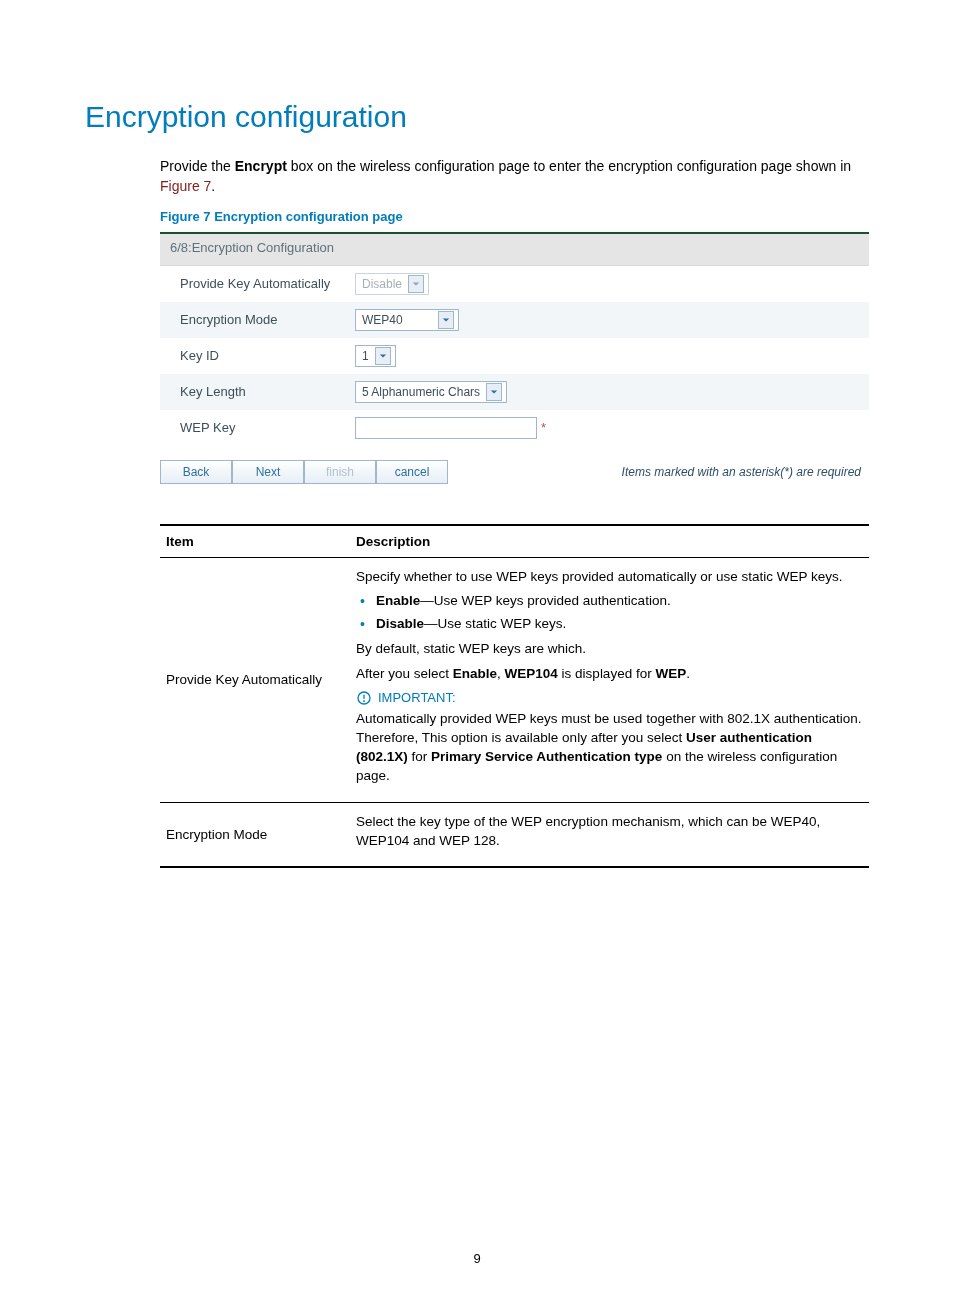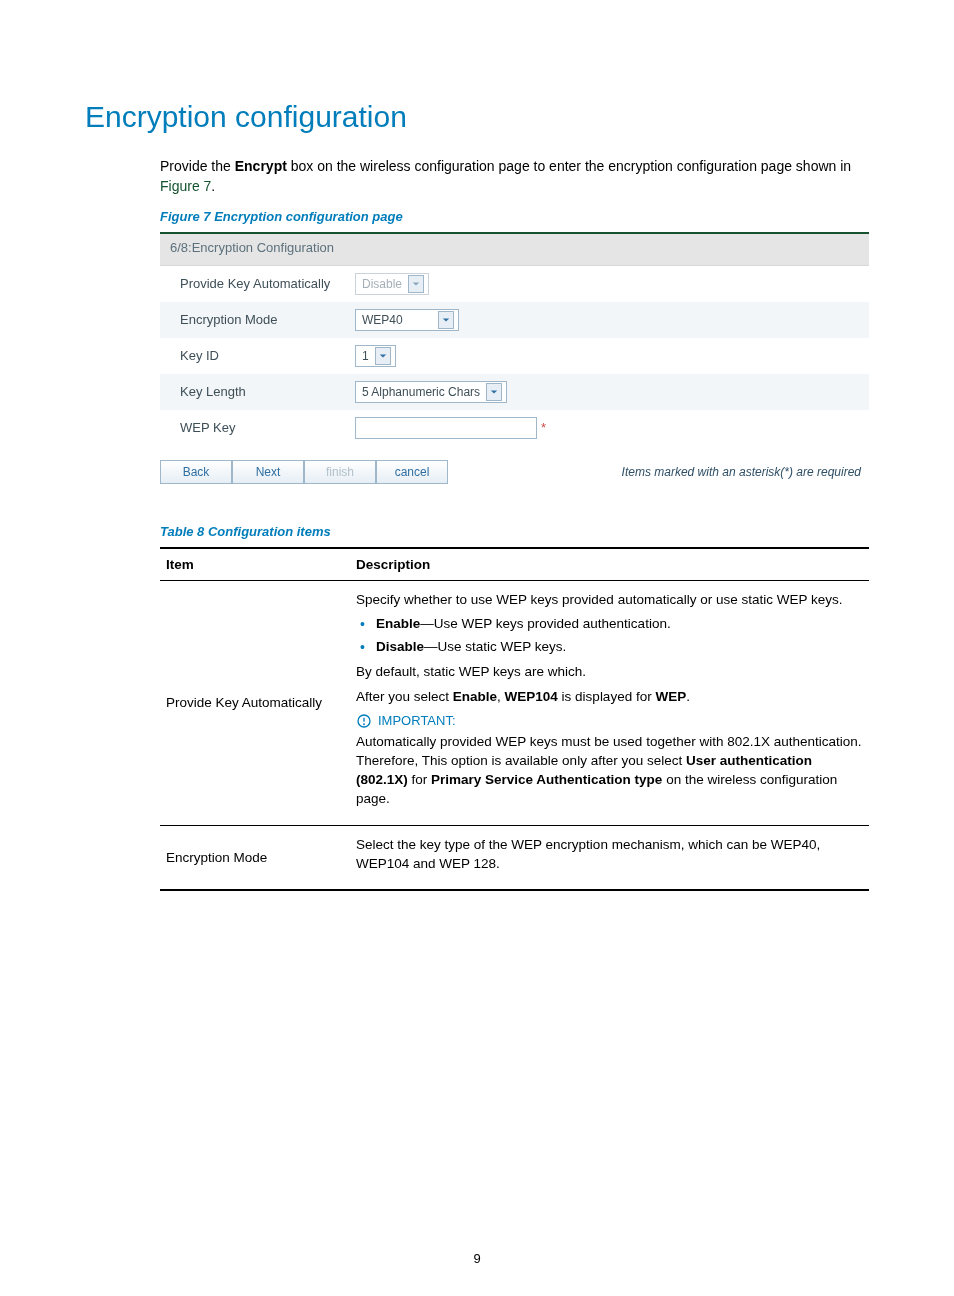--- a/index.html
+++ b/index.html
@@ -25,28 +25,27 @@
   }
   .body-indent {
     margin-left: 75px;
   }
   .para {
     font-size: 14px;
     line-height: 1.45;
     margin: 0 0 4px 0;
   }
   .link {
-    color: #14532d;
+    color: #7f1d1d;
   }
   .caption {
     font-size: 13px;
     font-weight: bold;
     color: #007dba;
     margin: 12px 0 8px 0;
-    font-style: italic;
   }
   
   .figpanel {
     border-top: 2px solid #14532d;
     background: #e5e5e5;
     font-size: 13px;
     color: #3a3a3a;
     margin-bottom: 270px;
   }
   .fp-header {
@@ -238,21 +237,20 @@
     </div>
 
     <div class="fp-footer" style="margin-top:-260px; margin-bottom:40px;justify-content:center;">
       <span class="wiz-btn">Back</span>
       <span class="wiz-btn">Next</span>
       <span class="wiz-btn disabled">finish</span>
       <span class="wiz-btn">cancel</span>
       <span class="req-note">Items marked with an asterisk(*) are required</span>
     </div>
 
-    <div class="caption">Table 8 Configuration items</div>
 
     <table class="cfg">
       <thead>
         <tr>
           <th class="col-item">Item</th>
           <th>Description</th>
         </tr>
       </thead>
       <tbody>
         <tr>

